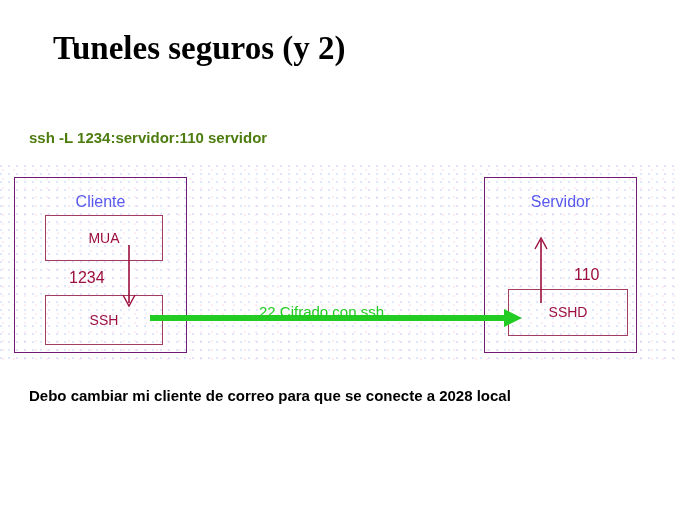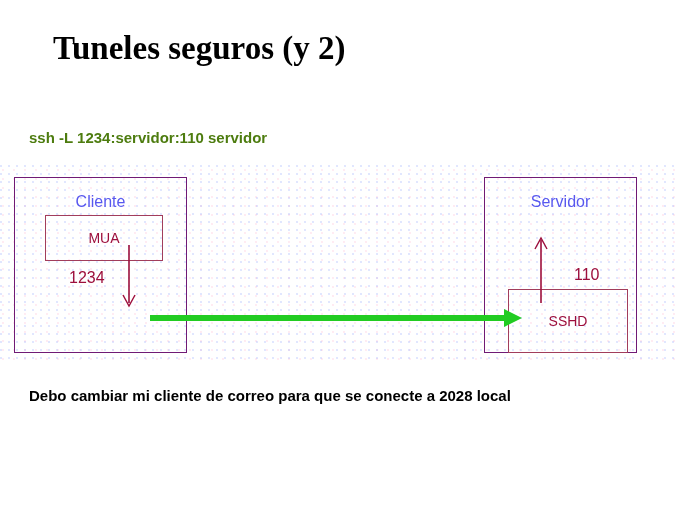--- a/index.html
+++ b/index.html
@@ -113,21 +113,21 @@
     font-family: "Liberation Sans", sans-serif;
     font-size: 14px;
     line-height: 21px;
     color: #9d0f3c;
     white-space: nowrap;
   }
 
   #proc-mua  { left: 45px;  top: 50px;  width: 118px; height: 46px; }
   #proc-ssh  { left: 45px;  top: 130px; width: 118px; height: 50px; }
   #proc-pop3 { left: 515px; top: 41px;  width: 112px; height: 53px; }
-  #proc-sshd { left: 508px; top: 124px; width: 120px; height: 64px; }
+  #proc-sshd { left: 508px; top: 124px; width: 120px; height: 47px; }
 
   
   .red-arrow-svg { position: absolute; overflow: visible; }
   #arrow-mua-ssh  { left: 112px; top: 80px;  width: 34px; height: 70px; }
   #arrow-sshd-pop3{ left: 525px; top: 70px;  width: 34px; height: 70px; }
 
   .port-label {
     position: absolute;
     font-family: "Liberation Sans", sans-serif;
     font-size: 16px;
@@ -170,20 +170,23 @@
   <div id="diagram-texture"></div>
 
   <div id="host-client" class="host-box">
     <div class="host-label">Cliente</div>
   </div>
 
   <div id="proc-mua" class="proc-box">
     <span class="proc-label">MUA</span>
   </div>
 
+  <div id="proc-ssh" class="proc-box">
+    <span class="proc-label">SSH</span>
+  </div>
 
   <svg id="arrow-mua-ssh" class="red-arrow-svg">
     <line x1="17" y1="0" x2="17" y2="58" stroke="#9d0f3c" stroke-width="1.6"></line>
     <path d="M 11,50 L 17,61 L 23,50" fill="none" stroke="#9d0f3c" stroke-width="1.4"></path>
   </svg>
 
   <div id="port-1234" class="port-label">1234</div>
 
   <div id="host-server" class="host-box">
     <div class="host-label">Servidor</div>
@@ -199,16 +202,17 @@
     <path d="M 10,14 L 16,3 L 22,14" fill="none" stroke="#9d0f3c" stroke-width="1.4"></path>
   </svg>
 
   <div id="port-110" class="port-label">110</div>
 
   <svg id="tunnel-arrow-svg">
     <line x1="0" y1="13" x2="358" y2="13" stroke="#22cc22" stroke-width="6"></line>
     <path d="M 354,4 L 372,13 L 354,22 Z" fill="#22cc22"></path>
   </svg>
 
+  <div id="tunnel-label">22 Cifrado con ssh</div>
 
 </div>
 
 <div id="caption">Debo cambiar mi cliente de correo para que se conecte a 2028 local</div>
 
 </body></html>

